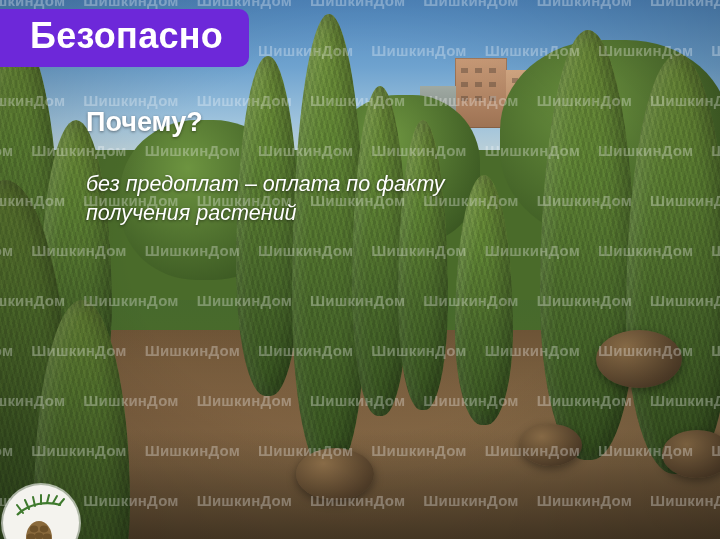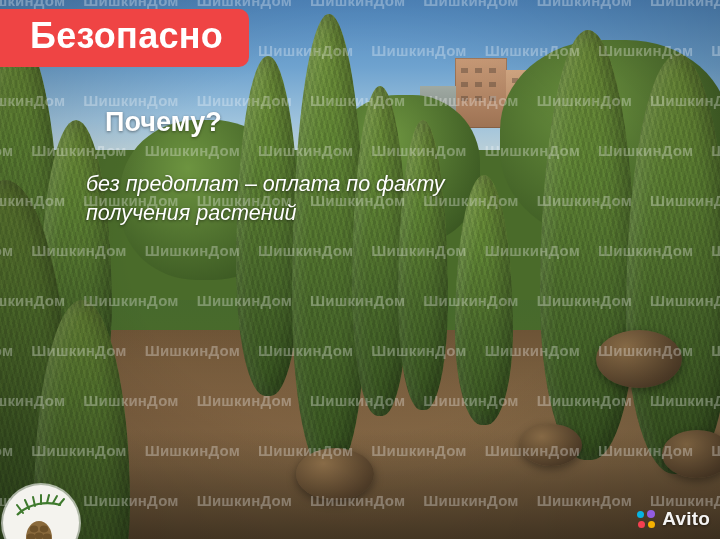--- a/index.html
+++ b/index.html
@@ -125,41 +125,40 @@
     letter-spacing: .2px;
   }
   .wm-row span { margin-right: 18px; }
 
   
   .title-badge {
     position: absolute;
     left: 0;
     top: 9px;
     padding: 9px 26px 13px 30px;
-    background: #ef4444;
+    background: #6d28d9;
     border-radius: 0 10px 10px 0;
   }
   .title-badge span {
     display: block;
     color: #ffffff;
     font-size: 36px;
     font-weight: 700;
     line-height: 1;
     letter-spacing: .3px;
   }
 
   .subhead {
     position: absolute;
     left: 86px;
     top: 107px;
     color: #ffffff;
     font-size: 27px;
     font-weight: 700;
     text-shadow: 0 1px 3px rgba(0,0,0,.45);
-    margin-left: 19px;
   }
 
   .body-block {
     position: absolute;
     left: 86px;
     color: #ffffff;
     font-size: 21.5px;
     font-weight: 400;
     line-height: 1.33;
     text-shadow: 0 1px 3px rgba(0,0,0,.5);
@@ -319,23 +318,14 @@
           <ellipse cx="36" cy="51" rx="4.2" ry="3.4"></ellipse>
           <ellipse cx="44" cy="52" rx="4.2" ry="3.4"></ellipse>
           <ellipse cx="31" cy="60" rx="4.2" ry="3.4"></ellipse>
           <ellipse cx="41" cy="60" rx="4.2" ry="3.4"></ellipse>
           <ellipse cx="36" cy="67" rx="3.8" ry="3"></ellipse>
         </g>
       </g>
     </svg>
   </div>
 
-  <div class="avito">
-    <span class="avito-dots">
-      <i class="ad1"></i>
-        <i class="ad2"></i>
-        <i class="ad3"></i>
-        <i class="ad4"></i>
-    </span>
-    <span class="avito-word">Avito</span>
-  </div>
 
 </div>
 
 </body></html>

